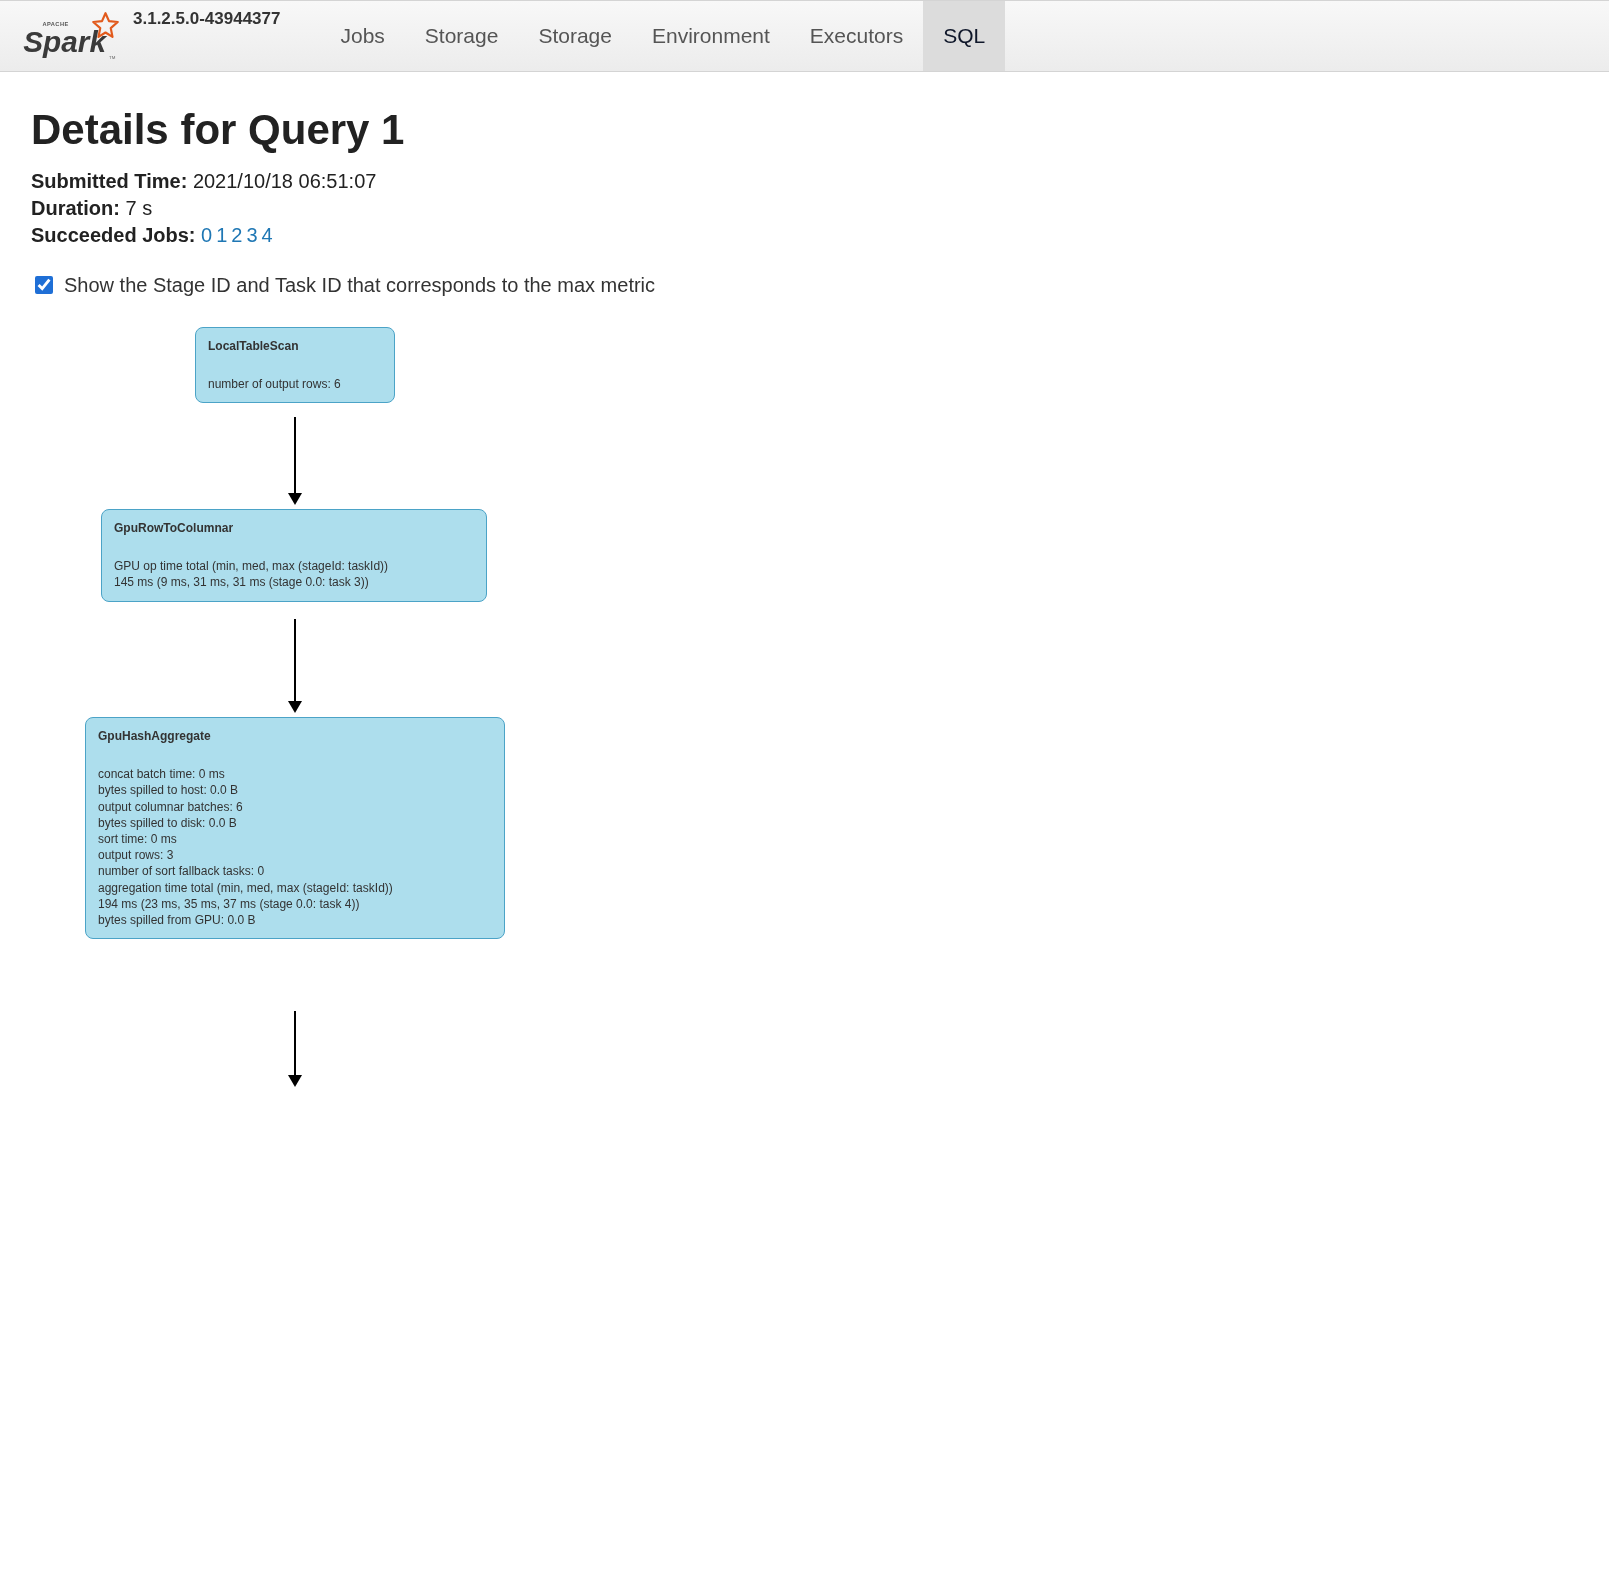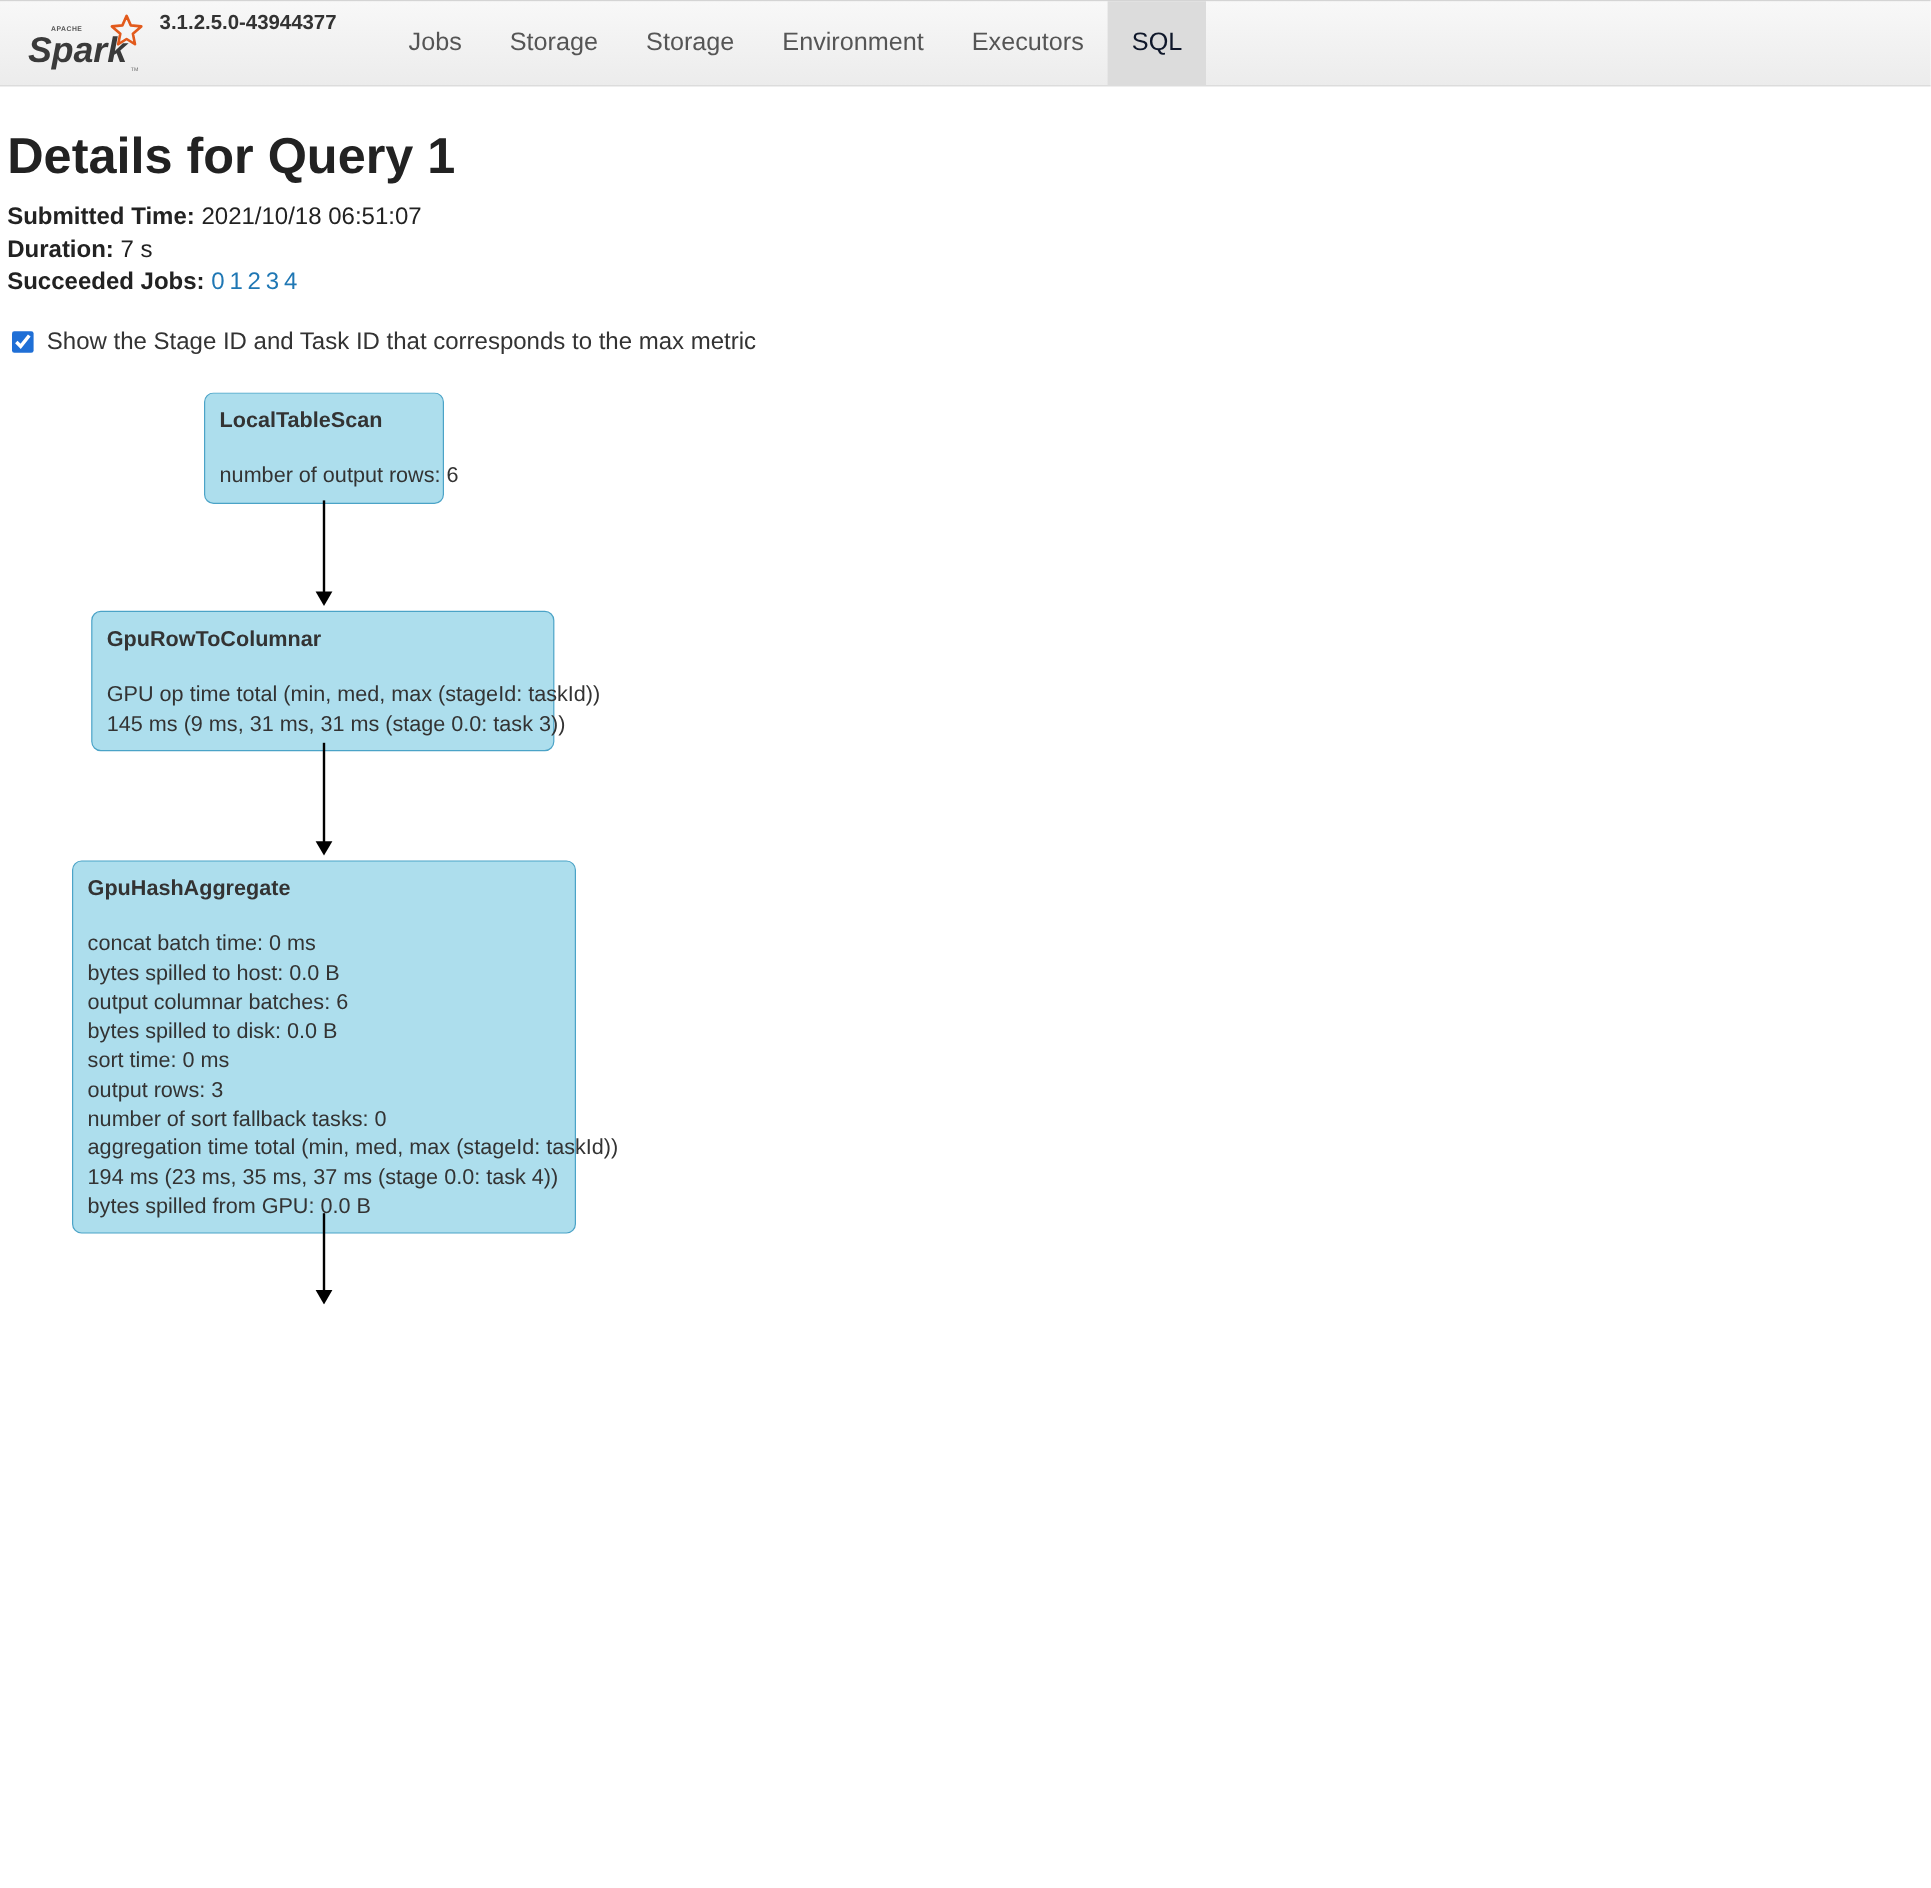--- a/index.html
+++ b/index.html
@@ -46,21 +46,21 @@
     padding: 0 20px;
     font-size: 21px;
     color: #555;
     cursor: pointer;
   }
   .nav-tab.active {
     background: #dcdcdc;
     color: #0f172a;
   }
   .page {
-    padding: 20px 6px;
+    padding: 20px 31px;
   }
   .page-title {
     font-size: 42px;
     font-weight: 700;
     margin: 14px 0 16px 0;
     color: #222;
   }
   .meta-line {
     font-size: 20px;
     margin: 4px 0;
@@ -93,21 +93,21 @@
     margin-top: 30px;
     height: 760px;
     overflow: hidden;
   }
   .dag-node {
     position: absolute;
     background: #addeed;
     border: 1.5px solid #4ba3c7;
     border-radius: 8px;
     padding: 10px 12px 10px 12px;
-    font-size: 18px;
+    font-size: 12px;
     color: #333;
     line-height: 1.35;
     box-sizing: border-box;
   }
   .dag-node .node-title {
     font-weight: 700;
     margin-bottom: 22px;
   }
   .dag-node .metric-line {
     white-space: nowrap;

